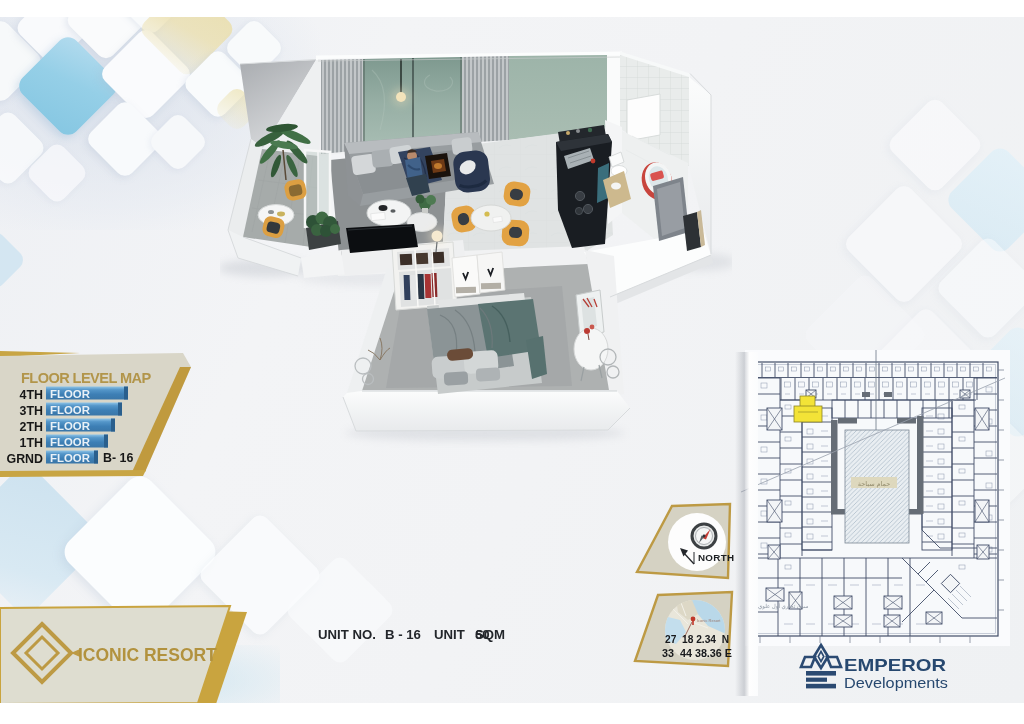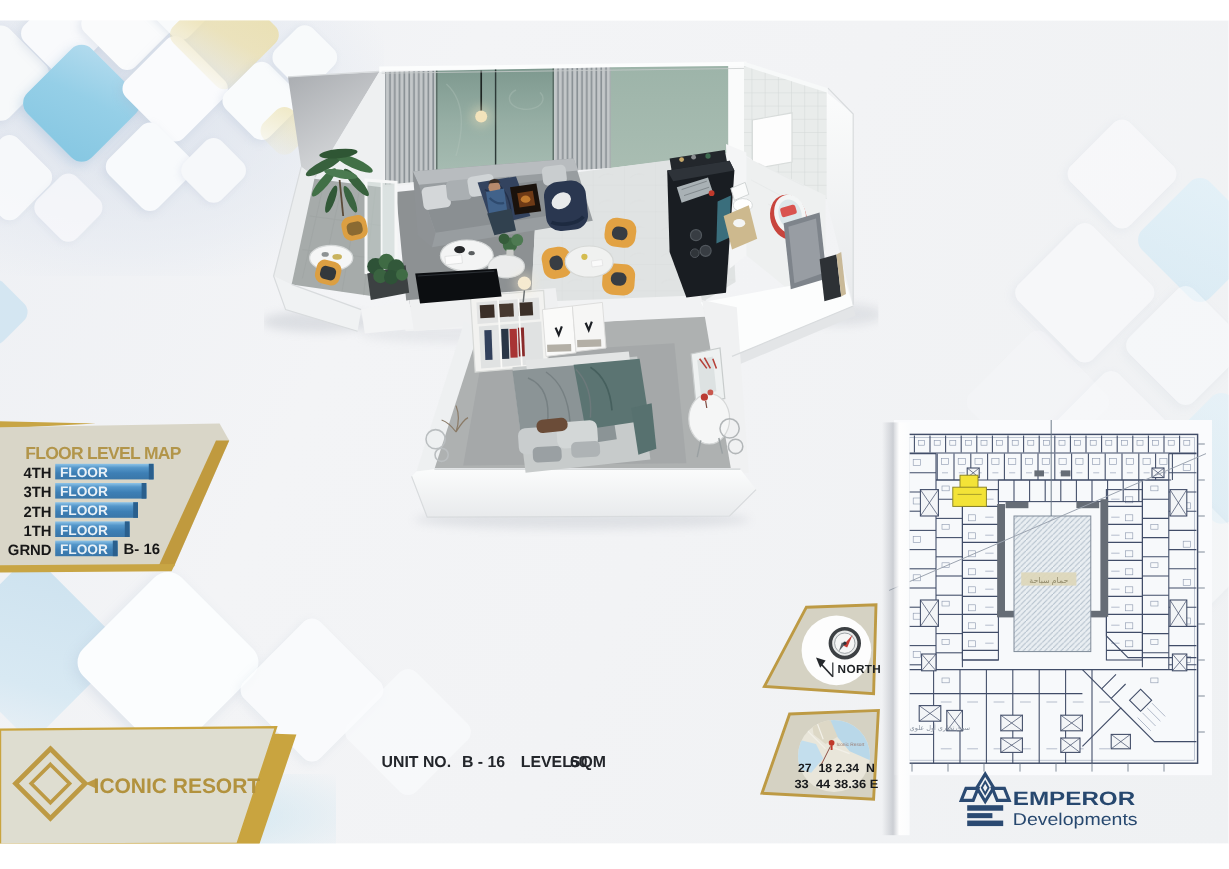--- a/index.html
+++ b/index.html
@@ -945,21 +945,21 @@
 
     <path d="M71,55 L80,51 L80,59 Z" fill="#bd9a44"></path>
 
     <text x="78" y="63" font-size="17.5" font-weight="bold" fill="#b2923e" letter-spacing="0.2" textLength="139">ICONIC RESORT</text>
   </svg>
 
   <div id="unitno" class="abs" style="left:0;top:627px;width:1024px;height:20px;
        font-size:13.2px;font-weight:bold;color:#23262b;white-space:nowrap;">
     <span class="abs" style="left:318px;">UNIT NO.</span>
     <span class="abs" style="left:385px;">B - 16</span>
-    <span class="abs" style="left:434px;">LEVEL</span>
+    <span class="abs" style="left:434px;">UNIT</span>
     <span class="abs" style="left:475px;">60</span>
     <span class="abs" style="left:475px;">SQM</span>
     </div>
 
   <svg id="emperor" class="abs" style="left:796px;top:640px;" width="170" height="56" viewBox="0 0 170 56">
     <g stroke="#2b4a72" fill="none">
 
       <path d="M25,5 L32,16.5 L25,28 L18,16.5 Z" stroke-width="2.6"></path>
 
       <path d="M25,11.5 L27.8,16.5 L25,21.5 L22.2,16.5 Z" stroke-width="1.6"></path>

